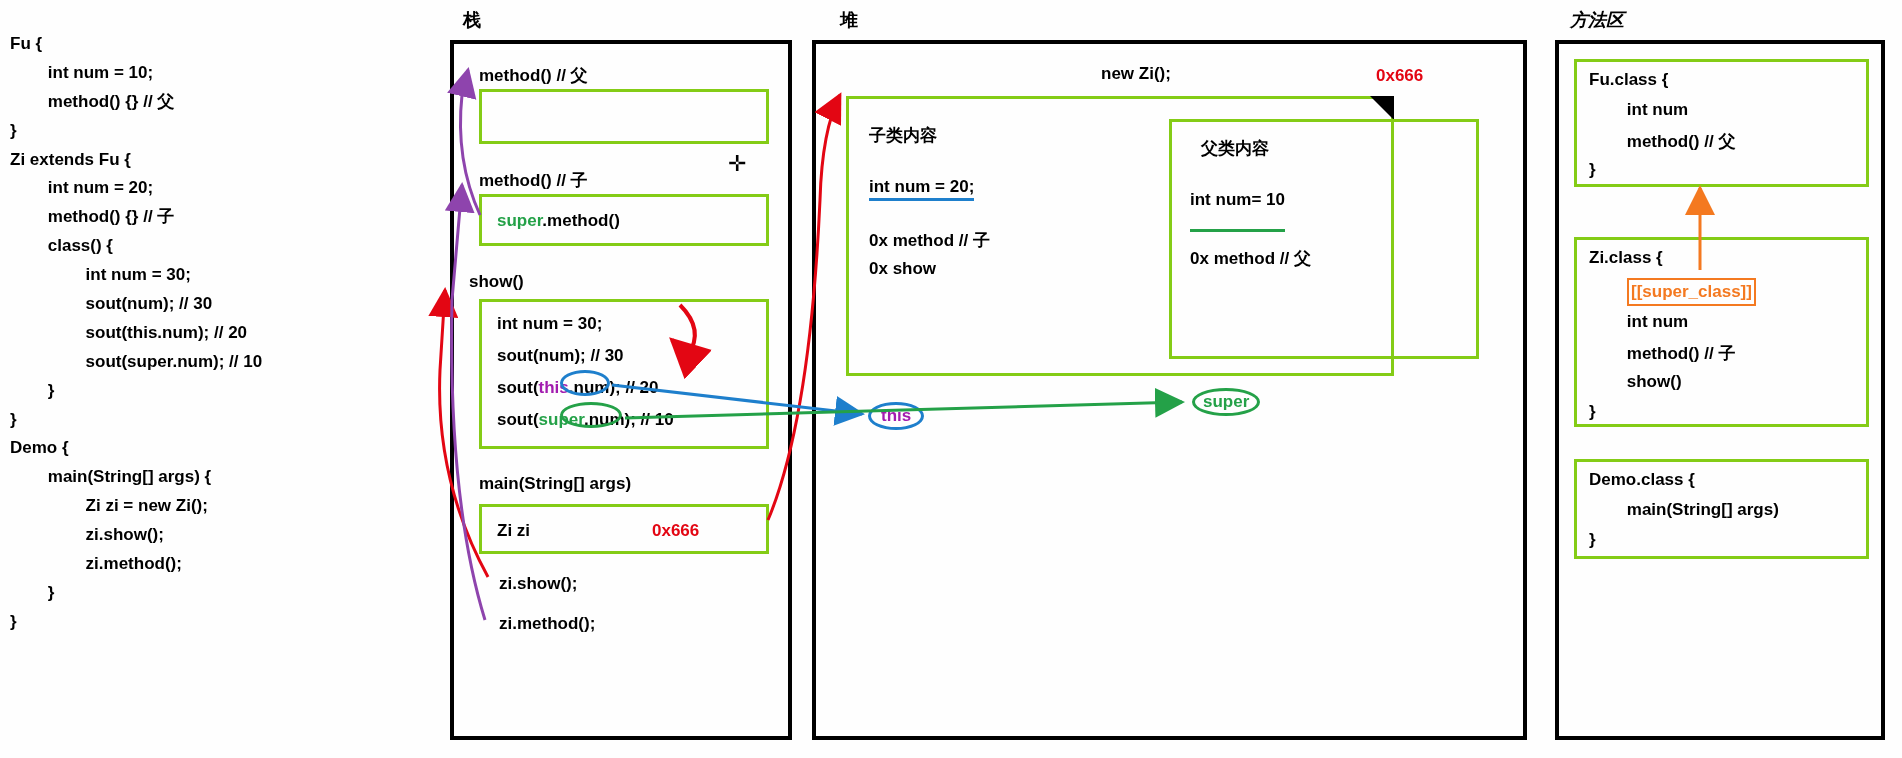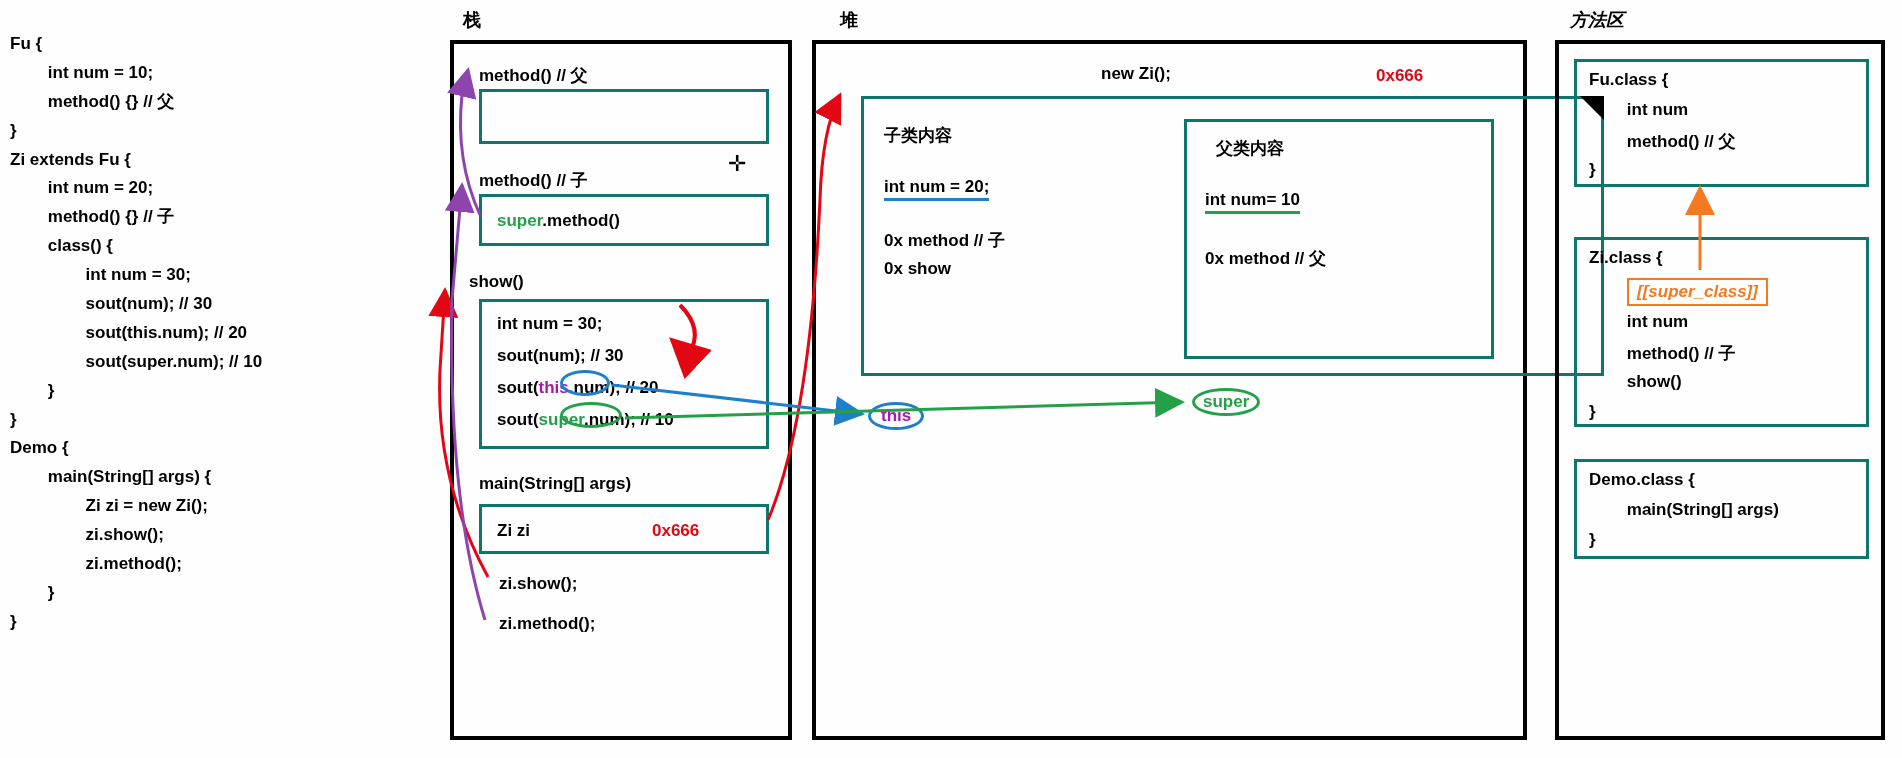--- a/index.html
+++ b/index.html
@@ -25,34 +25,33 @@
     width: 330px;
     line-height: 1.7;
   }
   .code-area div { white-space: pre; }
   .big-panel {
     position: absolute;
     border: 4px solid #000;
   }
   .inner-box {
     position: absolute;
-    border: 3px solid #0f766e;
+    border: 3px solid #84cc16;
   }
   .txt { position: absolute; }
   .red { color: #e30613; }
   .green { color: #24a148; }
   .blue { color: #a21caf; }
   .orange { color: #f47920; }
   .underline-blue { border-bottom: 3px solid #1e7fcc; padding-bottom:2px; }
-  .underline-green { border-bottom: 3px solid #24a148; padding-bottom:2px; }
+  .underline-green { border-bottom: 3px solid #24a148; padding-bottom:20px; }
   .super-box {
     border: 2px solid #f47920;
-    padding: 2px 8px;
+    padding: 2px 2px;
     display: inline-block;
-    font-style: italic;
   }
   .ellipse {
     position: absolute;
     border: 3px solid;
     border-radius: 50%;
   }
   svg.overlay {
     position: absolute;
     left: 0; top: 0;
     width: 1902px; height: 758px;
@@ -119,21 +118,21 @@
     <div class="txt red" style="left:170px; top:14px;">0x666</div>
   </div>
   <div class="txt" style="left:45px; top:530px;">zi.show();</div>
   <div class="txt" style="left:45px; top:570px;">zi.method();</div>
 </div>
 
 <div class="big-panel" style="left:812px; top:40px; width:715px; height:700px;">
   <div class="txt" style="left:285px; top:20px;">new Zi();</div>
   <div class="txt red" style="left:560px; top:22px;">0x666</div>
 
-  <div class="inner-box" style="left:45px; top:52px; width:743px; height:280px;">
+  <div class="inner-box" style="left:30px; top:52px; width:548px; height:280px;">
 
     <svg style="position:absolute; right:-3px; top:-3px;" width="24" height="24">
         <path d="M0 0 L24 0 L24 24 Z" fill="#000"></path>
       </svg>
 
     <div class="txt" style="left:20px; top:25px;">子类内容</div>
     <div class="txt" style="left:20px; top:78px;"><span class="underline-blue">int num = 20;</span></div>
     <div class="txt" style="left:20px; top:130px;">0x method // 子</div>
     <div class="txt" style="left:20px; top:160px;">0x show</div>
 

